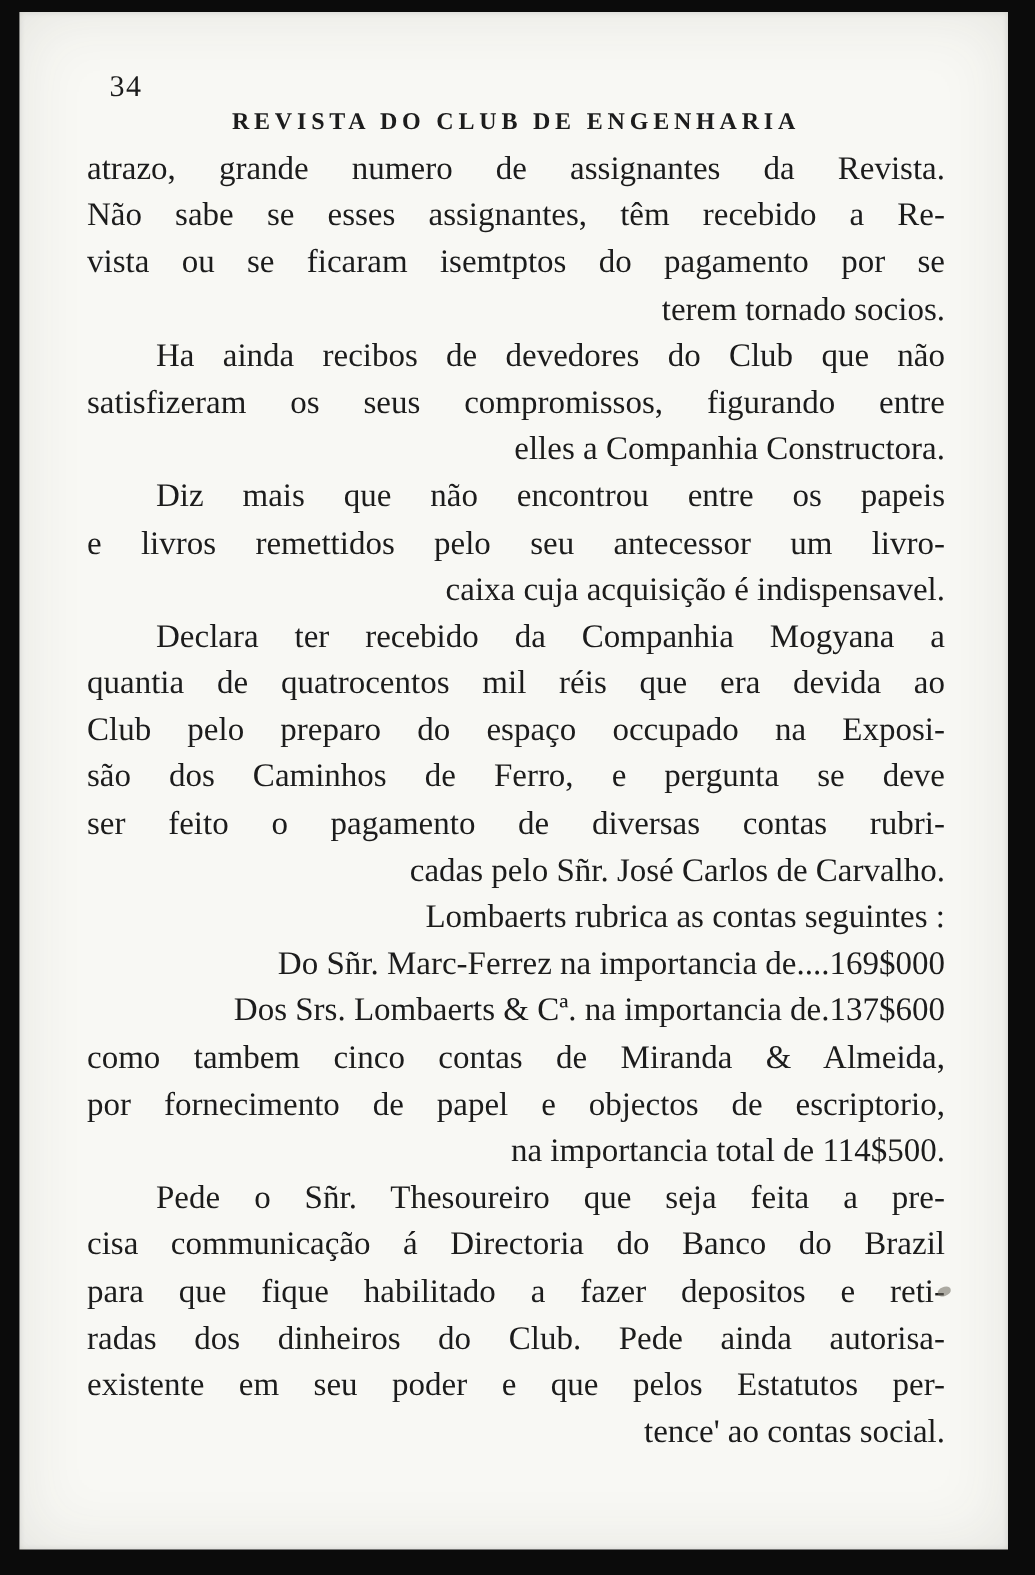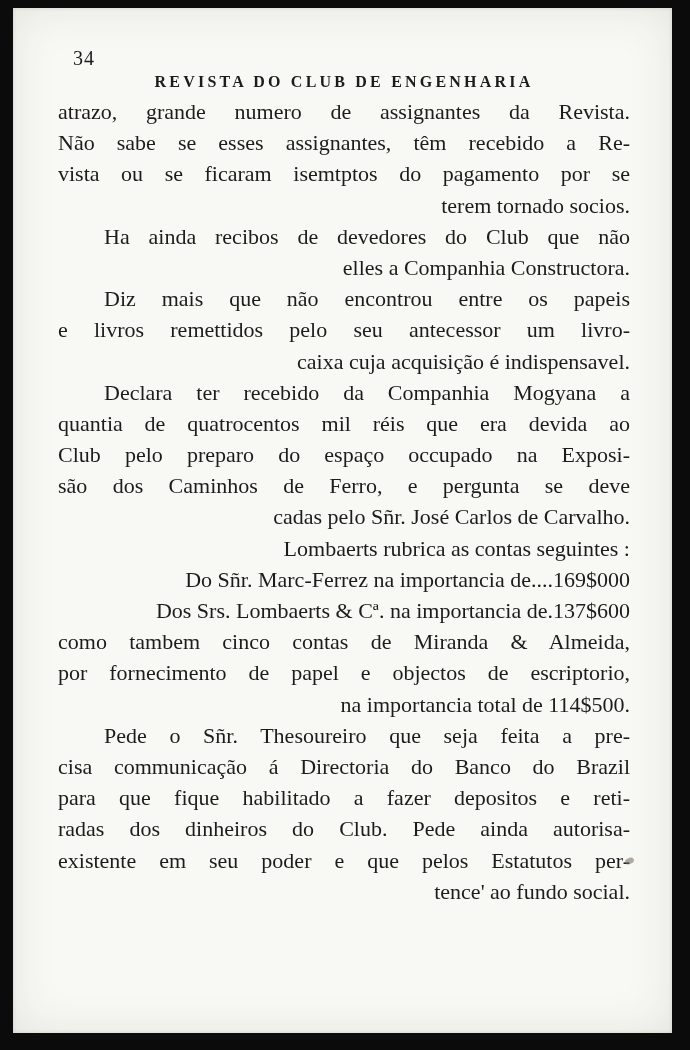--- a/index.html
+++ b/index.html
@@ -80,43 +80,45 @@
     <div class="pagehead">
       <span class="pgnum">34</span>
       <div class="ptitle">REVISTA DO CLUB DE ENGENHARIA</div>
     </div>
     <div class="text-block" id="lines">
         <div class="line justify">atrazo, grande numero de assignantes da Revista.</div>
         <div class="line justify">Não sabe se esses assignantes, têm recebido a Re-</div>
         <div class="line justify">vista ou se ficaram isemtptos do pagamento por se</div>
         <div class="line left">terem tornado socios.</div>
         <div class="line justify indent">Ha ainda recibos de devedores do Club que não</div>
+        <div class="line justify">satisfizeram os seus compromissos, figurando entre</div>
         <div class="line left">elles a Companhia Constructora.</div>
         <div class="line justify indent">Diz mais que não encontrou entre os papeis</div>
         <div class="line justify">e livros remettidos pelo seu antecessor um livro-</div>
         <div class="line left">caixa cuja acquisição é indispensavel.</div>
         <div class="line justify indent">Declara ter recebido da Companhia Mogyana a</div>
         <div class="line justify">quantia de quatrocentos mil réis que era devida ao</div>
         <div class="line justify">Club pelo preparo do espaço occupado na Exposi-</div>
         <div class="line justify">são dos Caminhos de Ferro, e pergunta se deve</div>
+        <div class="line justify">ser feito o pagamento de diversas contas rubri-</div>
         <div class="line left">cadas pelo Sñr. José Carlos de Carvalho.</div>
         <div class="line left">Lombaerts rubrica as contas seguintes :</div>
         <div class="line amount">
           <span>Do Sñr. Marc-Ferrez na importancia de....</span>
           <span>169$000</span>
         </div>
         <div class="line amount">
           <span>Dos Srs. Lombaerts &amp; Cª. na importancia de.</span>
           <span>137$600</span>
         </div>
         <div class="line justify">como tambem cinco contas de Miranda &amp; Almeida,</div>
         <div class="line justify">por fornecimento de papel e objectos de escriptorio,</div>
         <div class="line left">na importancia total de 114$500.</div>
         <div class="line justify indent">Pede o Sñr. Thesoureiro que seja feita a pre-</div>
         <div class="line justify">cisa communicação á Directoria do Banco do Brazil</div>
         <div class="line justify">para que fique habilitado a fazer depositos e reti-</div>
         <div class="line justify">radas dos dinheiros do Club. Pede ainda autorisa-</div>
         <div class="line justify">existente em seu poder e que pelos Estatutos per-</div>
-        <div class="line left">tence' ao fundo social.</div>
+        <div class="line left">tence' ao contas social.</div>
       </div>
     <div class="speck"></div>
   </div>
 </div>
 
 </body></html>

